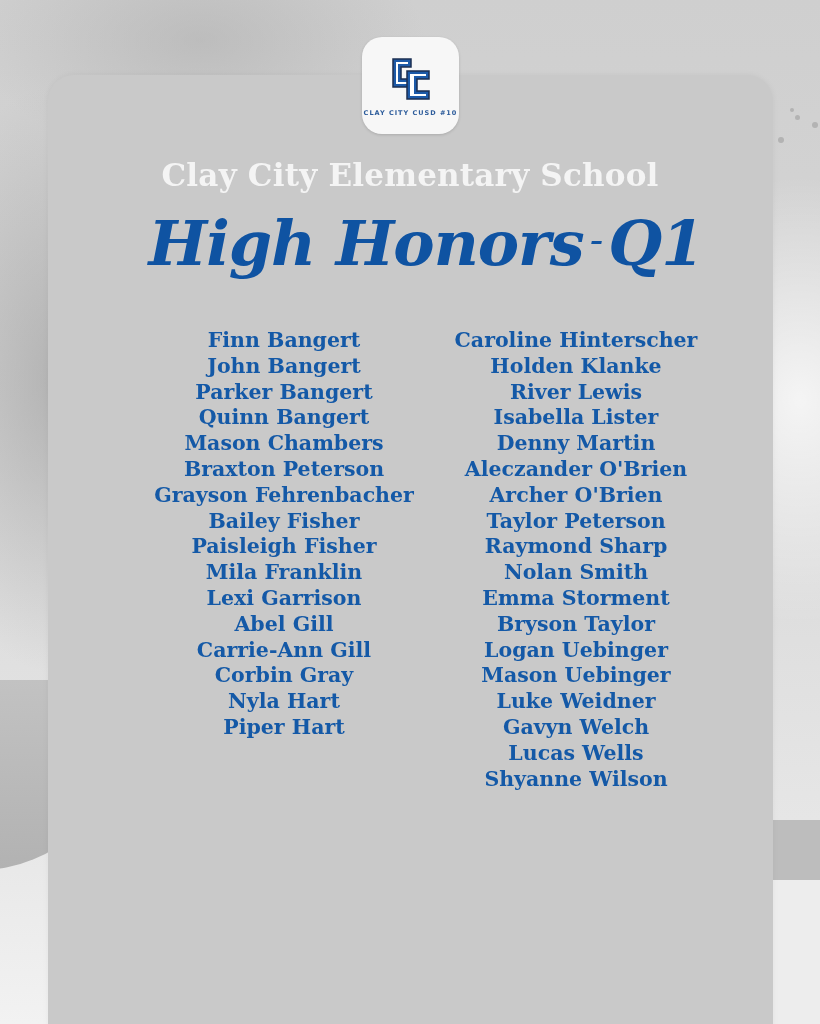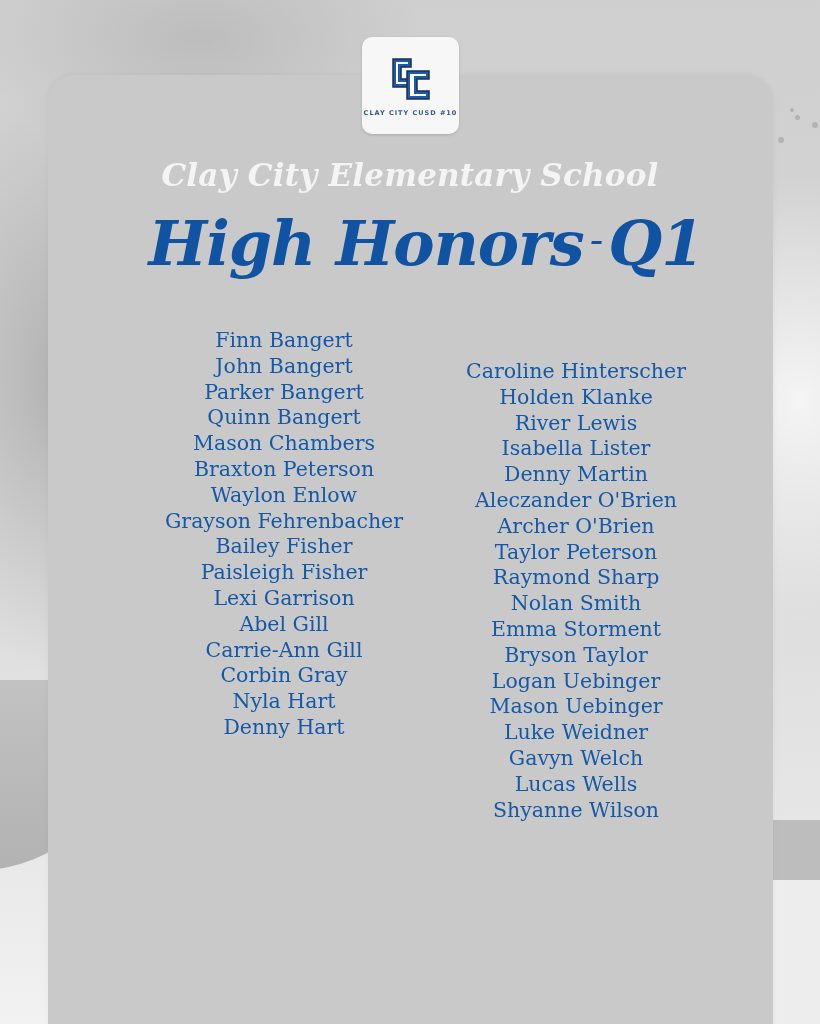--- a/index.html
+++ b/index.html
@@ -31,48 +31,48 @@
     }
     .dot { position:absolute; border-radius:50%; background:#9f9f9f; opacity:0.6; }
     .card {
       position:absolute; left:48px; top:75px; width:725px; height:1000px;
       background:#c9c9c9;
       border-radius:26px 26px 0 0;
       box-shadow:0 0 6px rgba(0,0,0,0.05);
     }
     .logo {
       position:absolute; left:362px; top:37px; width:97px; height:97px;
-      background:#f7f7f7; border-radius:10px;
+      background:#f7f7f7; border-radius:20px;
       box-shadow:0 1px 3px rgba(0,0,0,0.15);
       display:flex; flex-direction:column; align-items:center;
     }
     .logo svg { margin-top:18px; }
     .logo-caption {
       margin-top:6px;
       font-family:"DejaVu Sans", sans-serif; font-size:6.5px; font-weight:bold;
       letter-spacing:1px; color:#2d5c9b;
     }
     .school {
       position:absolute; left:0; width:820px; top:157px; text-align:center;
-      color:#f4f4f4; font-style:italic; font-weight:bold; font-size:31px;
+      color:#f4f4f4; font-weight:bold; font-size:31px;
       letter-spacing:0.2px;
     }
     .headline {
       position:absolute; left:16px; width:820px; top:207px; text-align:center;
       color:#0f53a2; font-style:italic; font-weight:bold; font-size:62px;
       letter-spacing:-1px;
     }
     .headline .dash { font-weight:normal; font-size:40px; vertical-align:12px; margin:0 6px; }
     .col {
       position:absolute; top:328px; width:300px; text-align:center;
-      color:#1459a7; font-weight:normal; font-size:20.5px; line-height:25.8px;
+      color:#1459a7; font-weight:bold; font-size:20.5px; line-height:25.8px;
       list-style:none; margin:0; padding:0;
     }
     .col.left { left:134px; }
-    .col.right { left:426px;margin-top:31px; }
+    .col.right { left:426px; }
     .col li { white-space:nowrap; }
   </style>
 </head>
 <body>
 
 <div class="bg"></div>
 <div class="bg-dark-blob"></div>
 <div class="bg-right-band"></div>
 <div class="bg-right-light"></div>
 <div class="dot" style="left:778px;top:137px;width:6px;height:6px;"></div>
@@ -98,30 +98,30 @@
   <span>High Honors</span><span class="dash">-</span><span>Q1</span>
 </div>
 
 <ul class="col left">
   <li>Finn Bangert</li>
   <li>John Bangert</li>
   <li>Parker Bangert</li>
   <li>Quinn Bangert</li>
   <li>Mason Chambers</li>
   <li>Braxton Peterson</li>
-  <li>Waylon Enlow</li>
   <li>Grayson Fehrenbacher</li>
   <li>Bailey Fisher</li>
   <li>Paisleigh Fisher</li>
+  <li>Mila Franklin</li>
   <li>Lexi Garrison</li>
   <li>Abel Gill</li>
   <li>Carrie-Ann Gill</li>
   <li>Corbin Gray</li>
   <li>Nyla Hart</li>
-  <li>Denny Hart</li>
+  <li>Piper Hart</li>
 </ul>
 
 <ul class="col right">
   <li>Caroline Hinterscher</li>
   <li>Holden Klanke</li>
   <li>River Lewis</li>
   <li>Isabella Lister</li>
   <li>Denny Martin</li>
   <li>Aleczander O'Brien</li>
   <li>Archer O'Brien</li>

